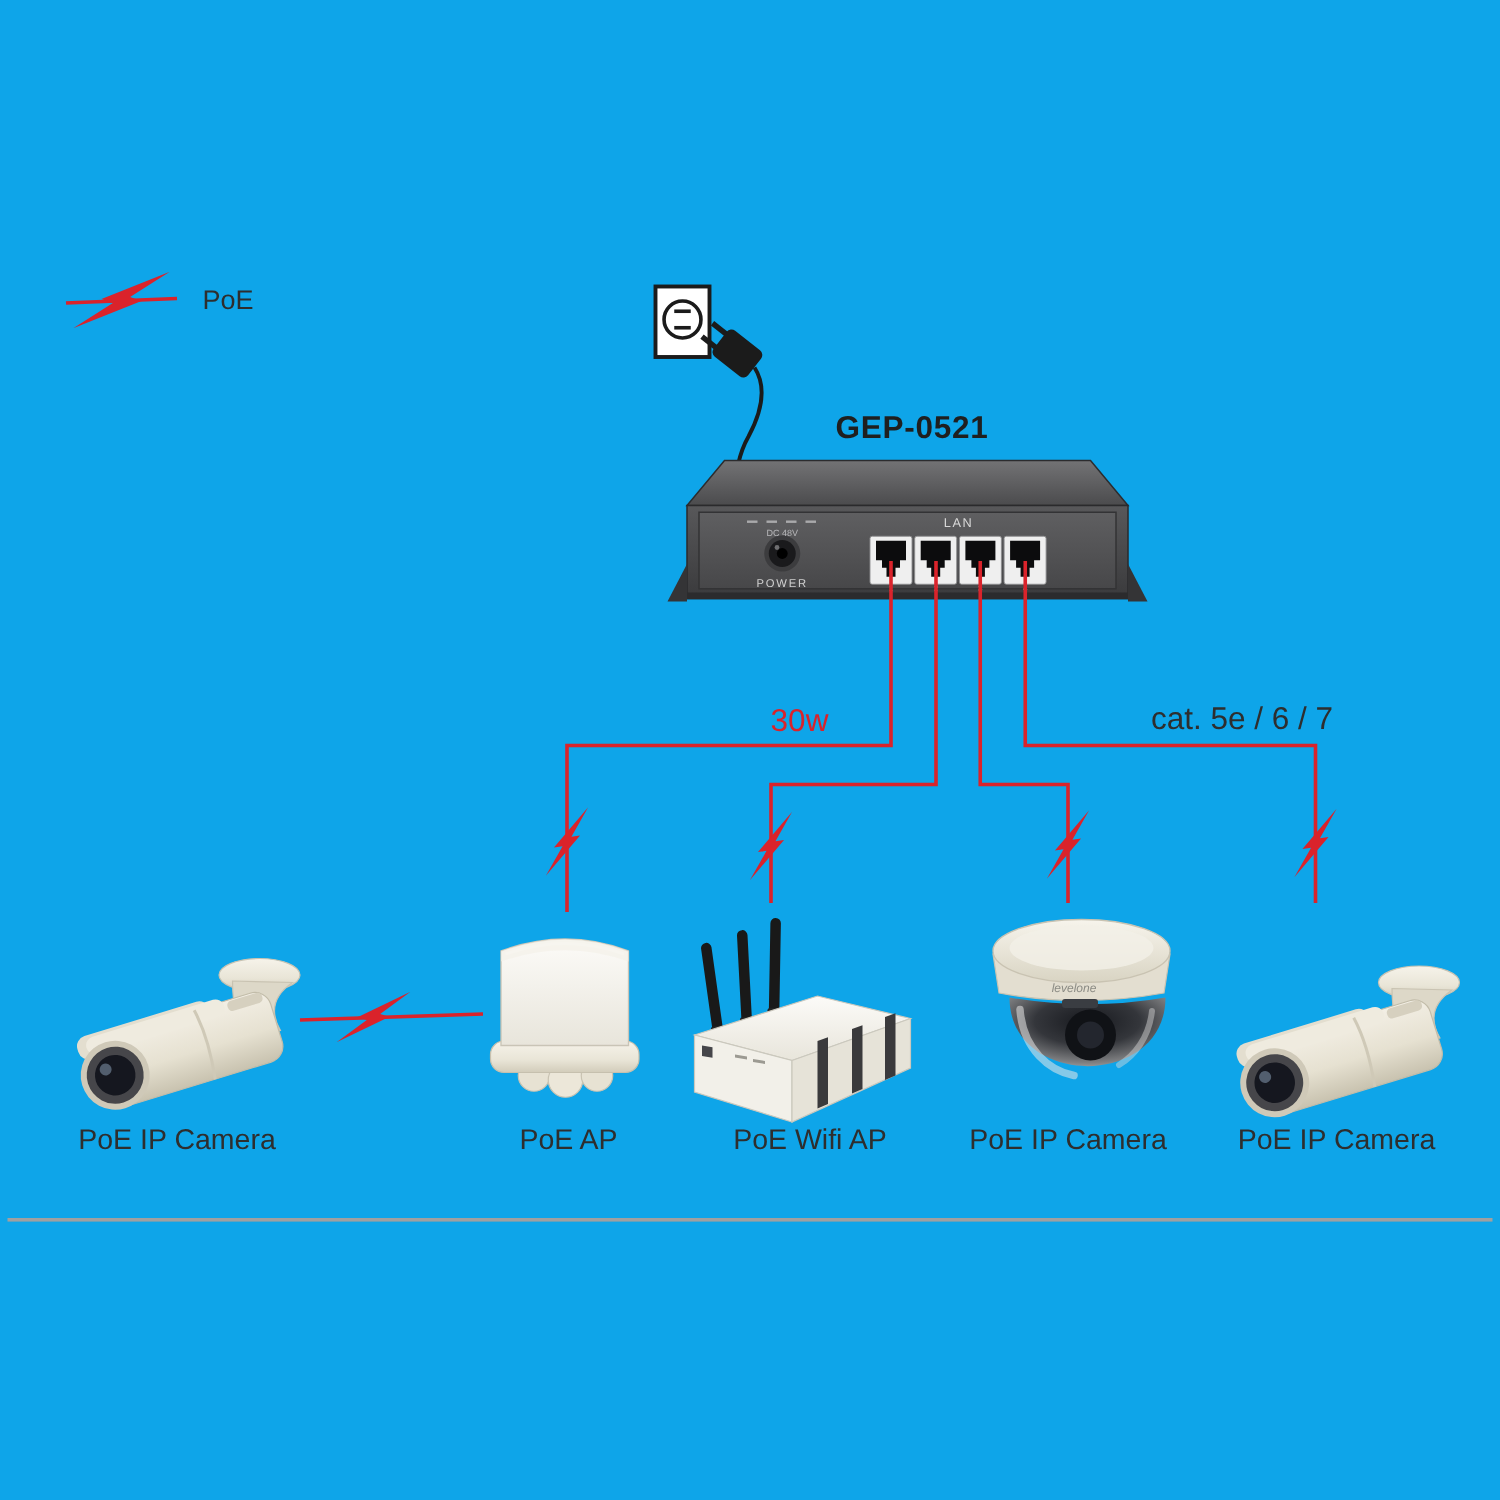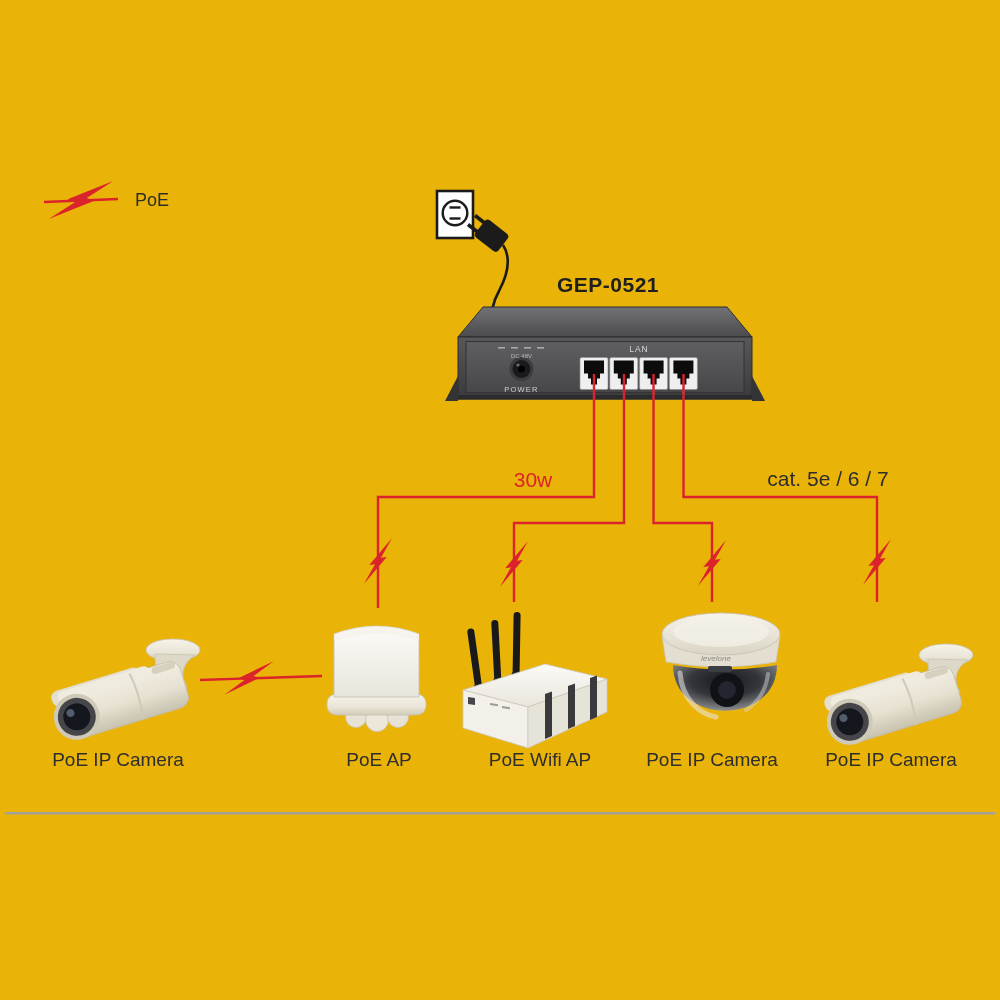--- a/index.html
+++ b/index.html
@@ -1,16 +1,16 @@
 <!DOCTYPE html>
 <html><head>
 <meta charset="utf-8">
 <style>
   html,body{margin:0;padding:0;background:#ffffff;}
-  .canvas{position:relative;width:1000px;height:1000px;background:#eab308;overflow:hidden;
+  .canvas{position:relative;width:1000px;height:1000px;background:#0ea5e9;overflow:hidden;
           font-family:"Liberation Sans",sans-serif;}
   .canvas svg{position:absolute;left:0;top:0;}
   text{font-family:"Liberation Sans",sans-serif;}
 </style>
 </head>
 <body>
 
 <div class="canvas">
 <svg width="1000" height="1000" viewBox="0 0 1000 1000">
   <defs>

